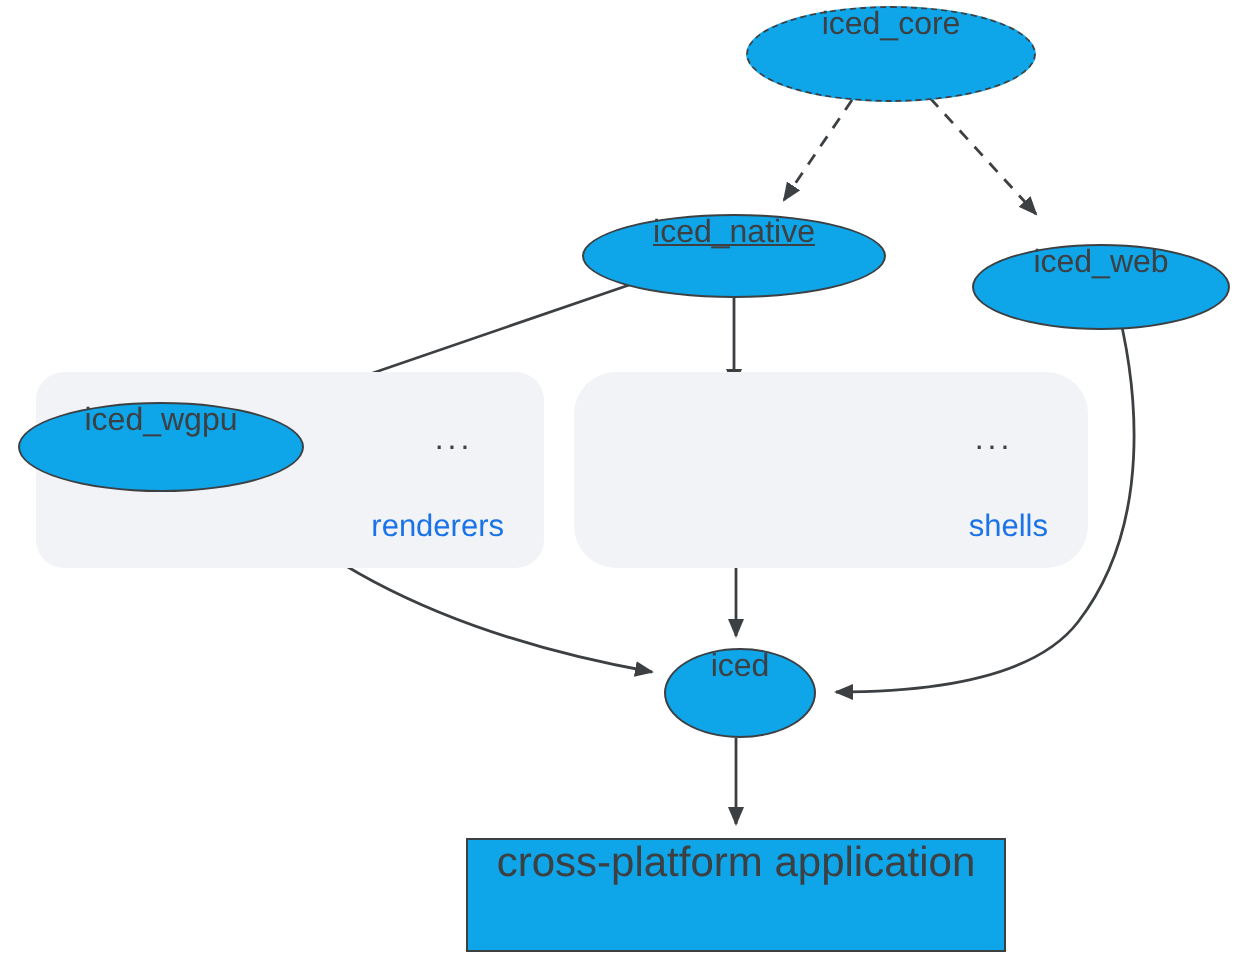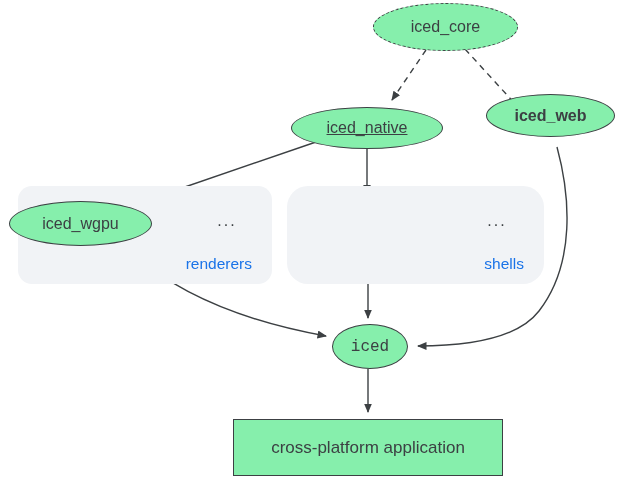--- a/index.html
+++ b/index.html
@@ -35,45 +35,45 @@
   .dots {
     position: absolute;
     transform: translate(-50%, -58%);
     font-size: 16px;
     letter-spacing: 2px;
     color: #3c4043;
   }
   .node {
     position: absolute;
     display: flex;
-    align-items: center;
+    align-items: flex-start;
     justify-content: center;
-    background: #86efac;
+    background: #0ea5e9;
     color: #3c4043;
     font-size: 16px;
     box-sizing: border-box;
   }
   .ellipse {
     border: 1.5px solid #3c4043;
     border-radius: 50%;
   }
   .ellipse.dashed {
     border-style: dashed;
   }
   .rect {
     border: 1.5px solid #3c4043;
-    font-size: 17px;
+    font-size: 21px;
   }
   
   .n-core   { left: 373px; top: 3px;   width: 145px; height: 48px; }
   .n-native { left: 291px; top: 107px; width: 152px; height: 42px; text-decoration: underline; }
-  .n-web    { left: 486px; top: 94px; width: 129px; height: 43px; font-weight: bold; }
+  .n-web    { left: 486px; top: 122px; width: 129px; height: 43px; }
   .n-wgpu   { left: 9px;  top: 201px; width: 143px; height: 45px; }
   .n-winit  { left: 297px; top: 198px; width: 142px; height: 45px; }
-  .n-iced   { left: 332px; top: 324px; width: 76px;  height: 45px; font-family: Liberation Mono, monospace; }
+  .n-iced   { left: 332px; top: 324px; width: 76px;  height: 45px; }
   .n-app    { left: 233px; top: 419px; width: 270px; height: 57px; }
   .g-renderers { left: 18px;  top: 186px; width: 254px; height: 98px; }
   .g-shells    { left: 287px; top: 186px; width: 257px; height: 98px; border-radius: 21px; }
   .dots-renderers { left: 227px; top: 222px; }
   .dots-shells    { left: 497px; top: 222px; }
   .edge {
     fill: none;
     stroke: #3c4043;
     stroke-width: 1.4;
   }

